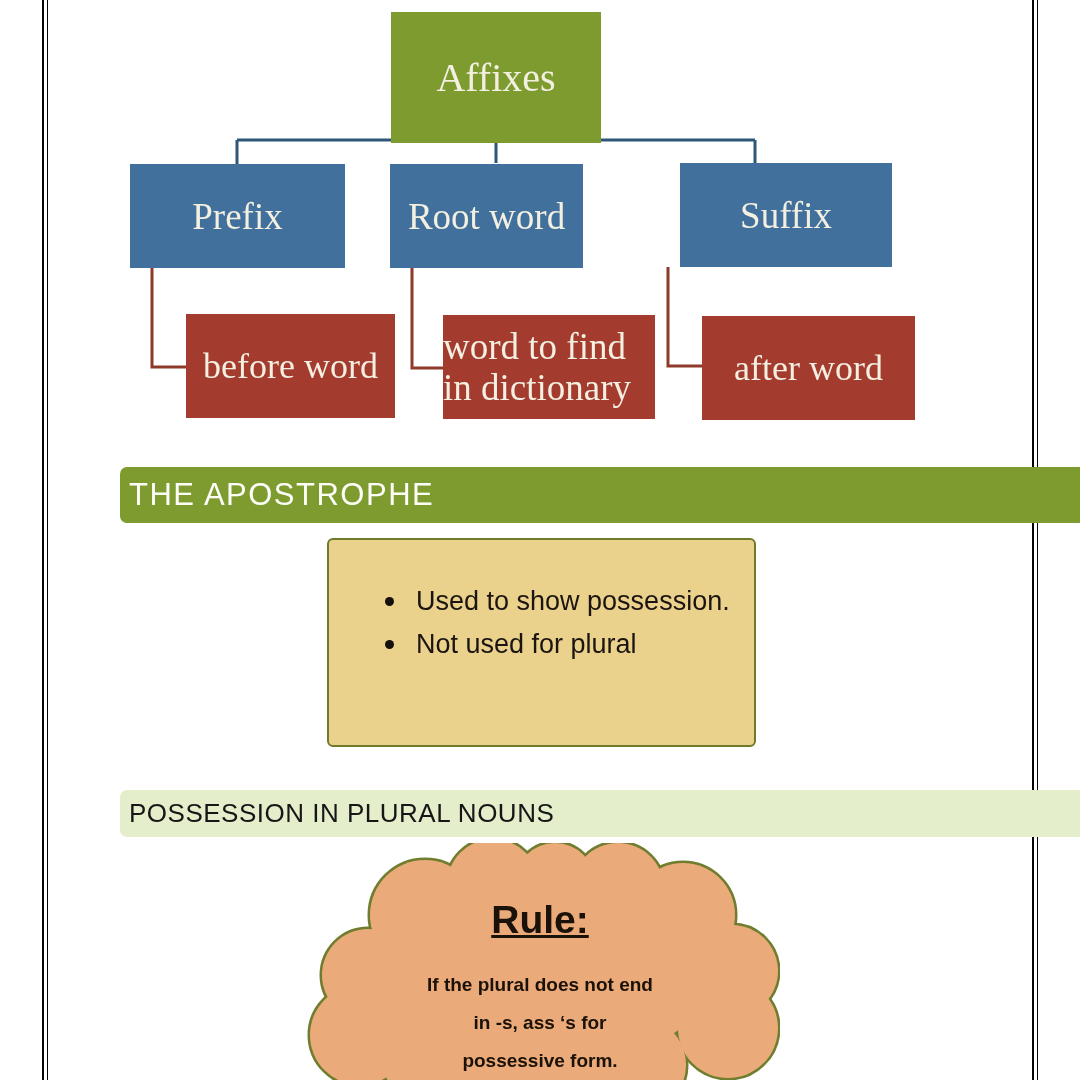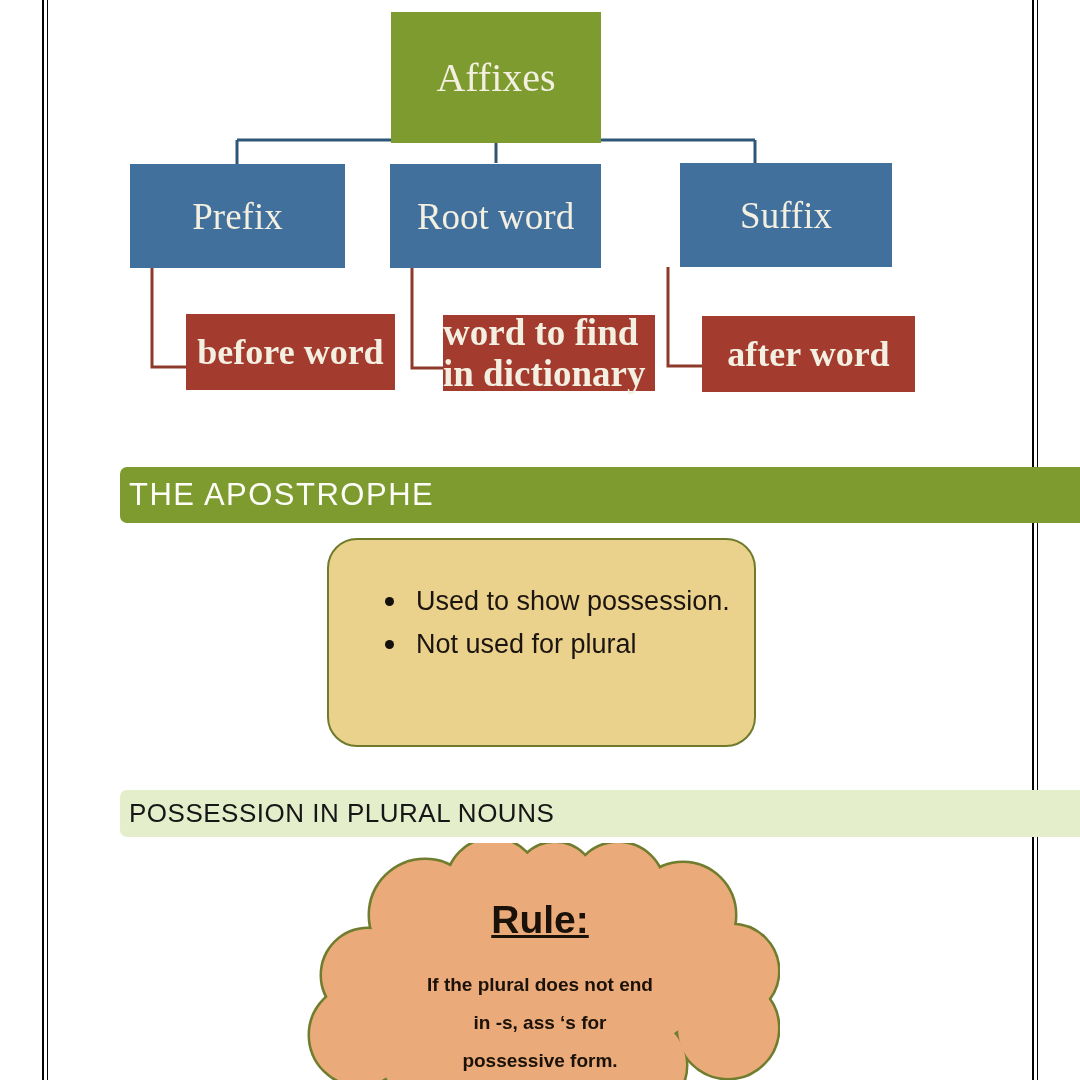--- a/index.html
+++ b/index.html
@@ -12,44 +12,44 @@
          border-left:2px solid #050505;border-right:1px solid #050505;}
   .vline.left{left:42px;}
   .vline.right{left:1032px;}
 
   
   .dbox{position:absolute;display:flex;align-items:center;justify-content:center;
         color:var(--cream,#f3efe1);font-family:"Liberation Serif",serif;text-align:center;}
   .box-root{left:391px;top:12px;width:210px;height:131px;background:var(--olive,#7e9b30);font-size:40px;}
   .box-l1{background:var(--blue,#41709c);font-size:37px;height:104px;}
   .box-prefix{left:130px;top:164px;width:215px;}
-  .box-rootword{left:390px;top:164px;width:211px;}
+  .box-rootword{left:390px;top:164px;width:193px;}
   .box-suffix{left:680px;top:163px;width:212px;}
-  .box-l2{background:var(--red,#a33b2e);font-size:36px;height:76px;font-weight:bold;}
+  .box-l2{background:var(--red,#a33b2e);font-size:36px;height:104px;}
   .box-before{left:186px;top:314px;width:209px;}
   .box-find{left:443px;top:315px;width:212px;justify-content:flex-start;text-align:left;
             padding-left:0;box-sizing:border-box;line-height:1.12;font-size:37px;}
   .box-after{left:702px;top:316px;width:213px;}
 
   svg.connectors{position:absolute;left:0;top:0;pointer-events:none;}
   .conn-blue{stroke:var(--blue_dark,#2e5777);stroke-width:3;fill:none;}
   .conn-red{stroke:var(--red_dark,#8e3a2b);stroke-width:3;fill:none;}
 
   
   .banner{position:absolute;left:120px;width:992px;display:flex;align-items:center;
           box-sizing:border-box;padding-left:9px;border-radius:7px;}
   .banner1{top:467px;height:56px;background:var(--olive,#7e9b30);color:#fdfdf8;
            font-size:31px;letter-spacing:1.5px;}
   .banner2{top:790px;height:47px;background:var(--pale_green,#e5eecb);color:#161616;
            font-size:26px;letter-spacing:0.5px;}
 
   
   .tanbox{position:absolute;left:327px;top:538px;width:429px;height:209px;box-sizing:border-box;
           background:var(--tan_fill,#ead28c);border:2px solid var(--tan_border,#6f7b2a);
-          border-radius:30px;}
+          border-radius:6px;}
   .tanbox ul{list-style:none;margin:46px 0 0 0;padding:0 0 0 56px;}
   .tanbox li{display:flex;align-items:center;margin-bottom:12px;
              color:var(--ink,#1c1410);font-size:27px;}
   .dot{width:9px;height:9px;border-radius:50%;background:#14100c;margin-right:22px;flex:0 0 auto;}
 
   
   .cloud-wrap{position:absolute;left:300px;top:843px;width:480px;height:237px;}
   .cloud-edge{fill:var(--cloud_fill,#ebaa79);stroke:var(--cloud_stroke,#6f7d2e);stroke-width:5;}
   .cloud-fill{fill:var(--cloud_fill,#ebaa79);stroke:none;}
   .cloud-text{position:absolute;left:350px;top:898px;width:380px;text-align:center;

